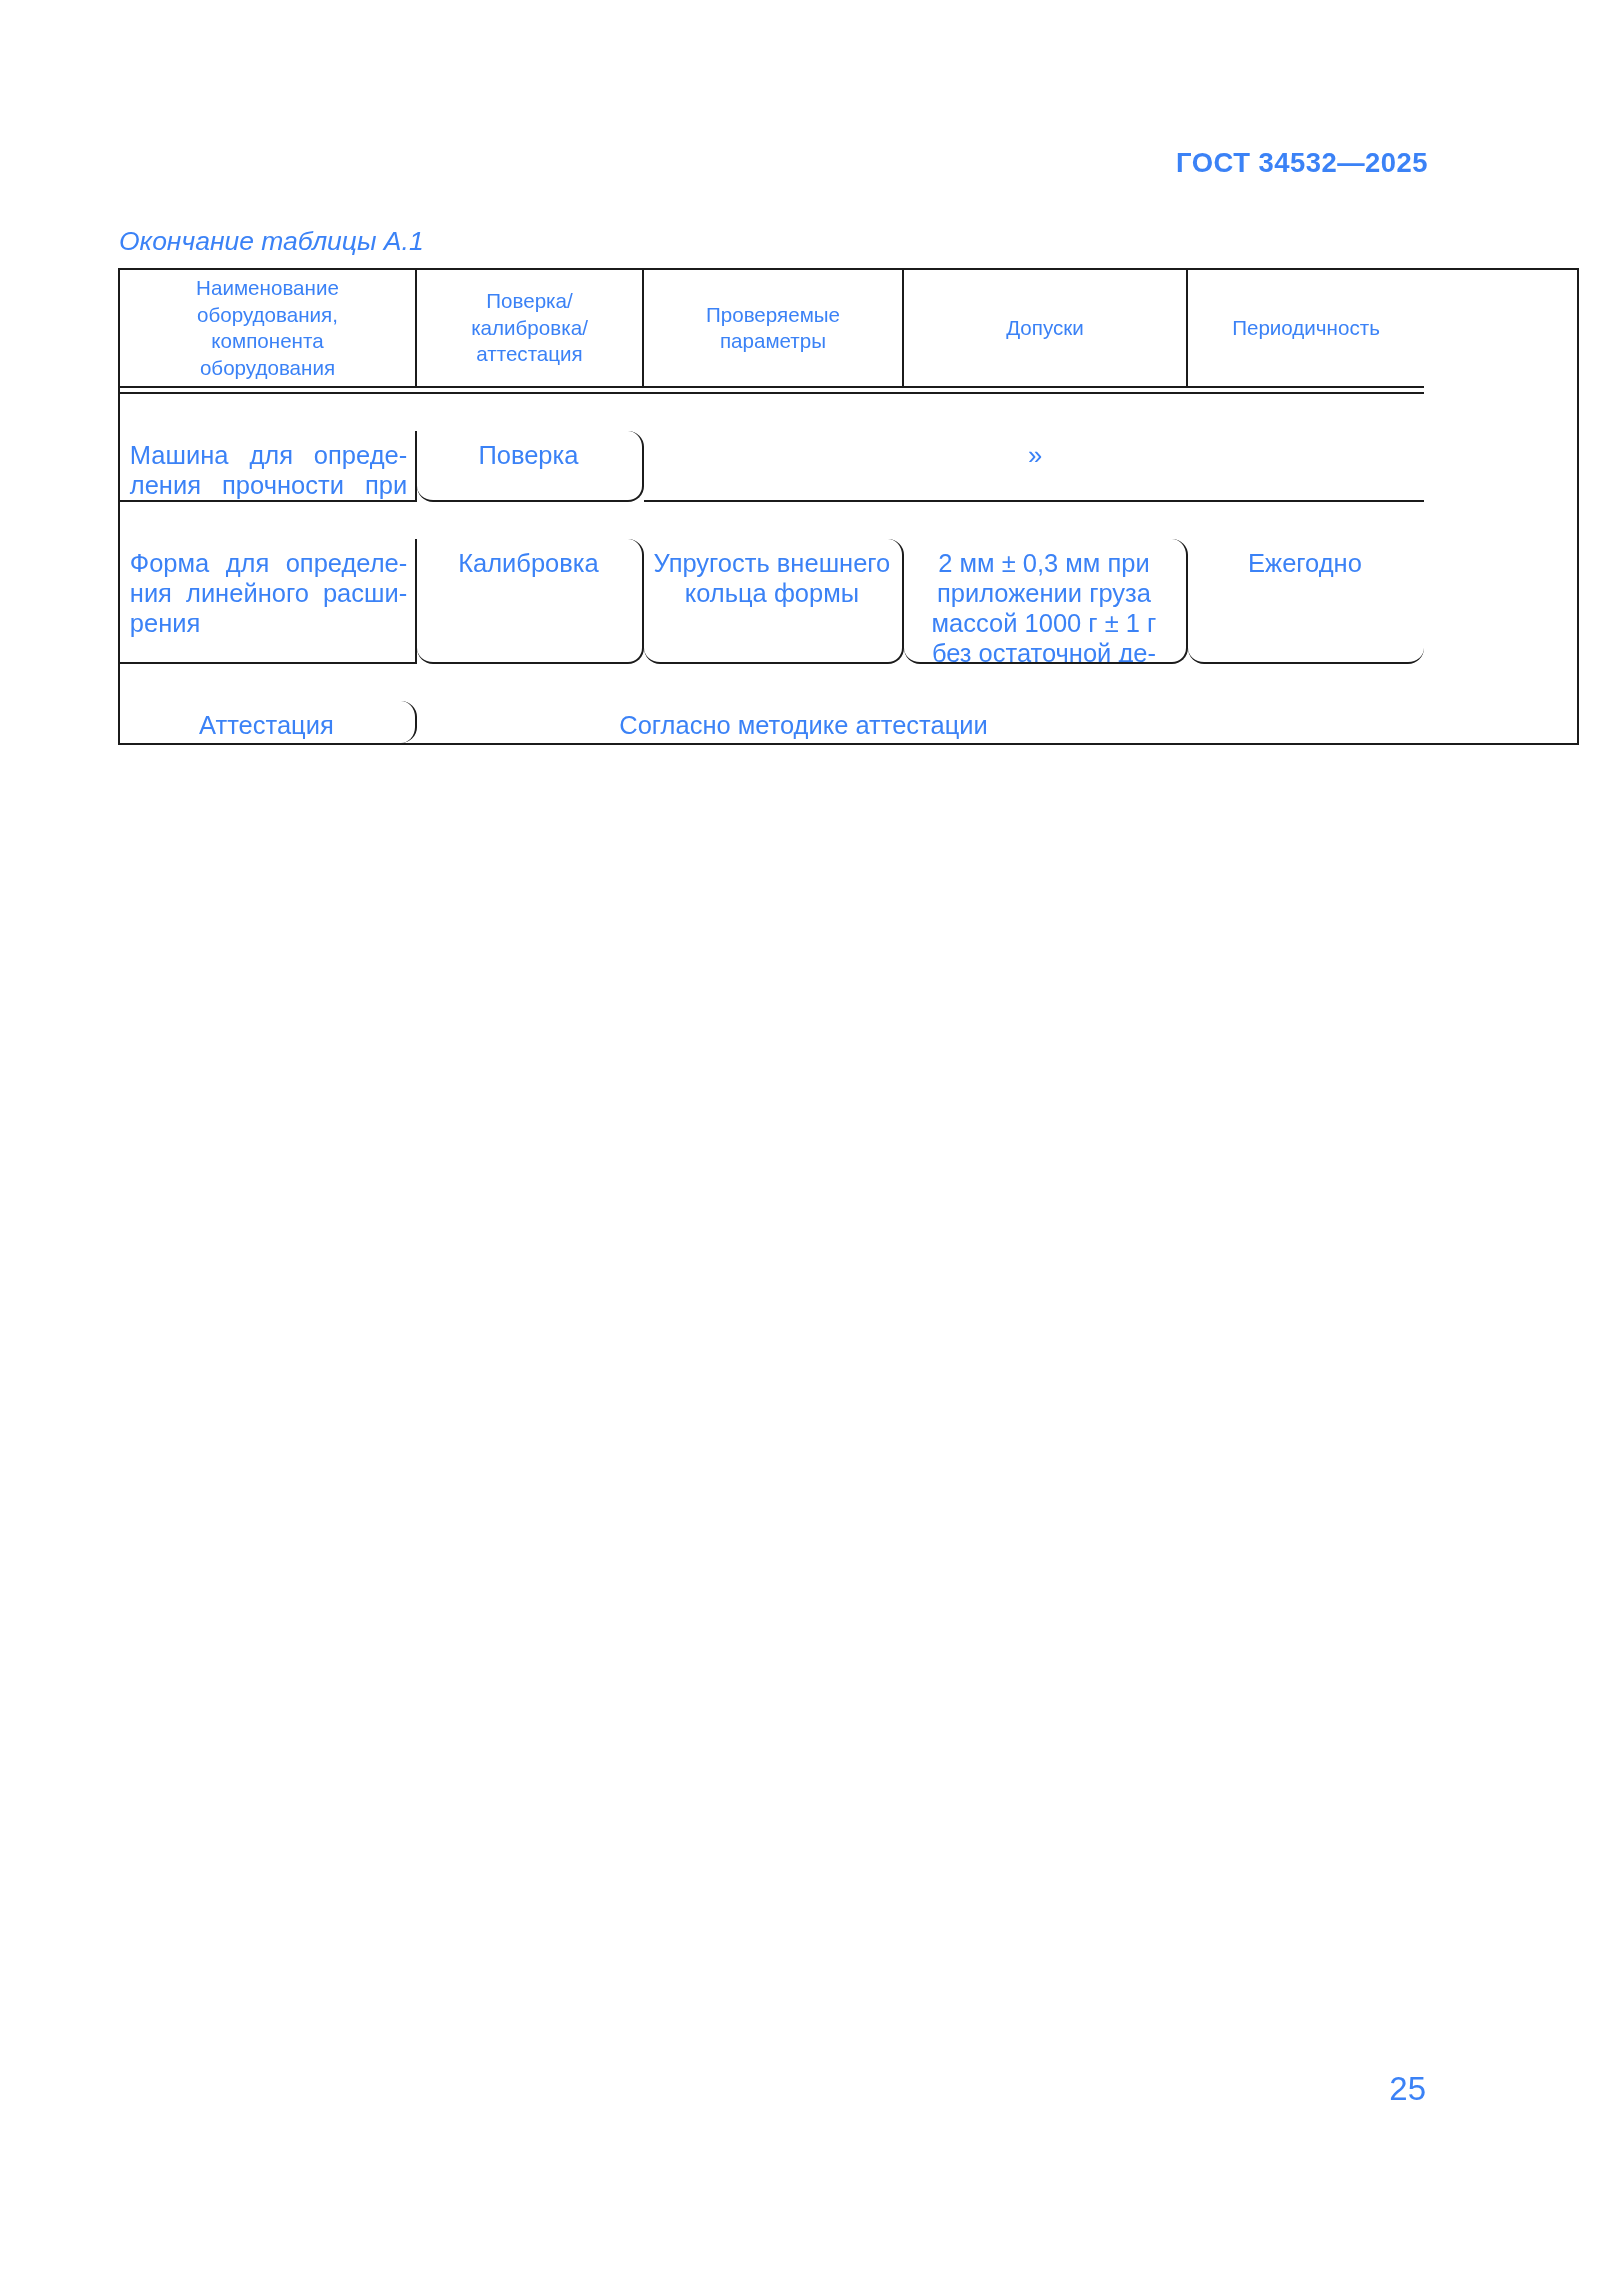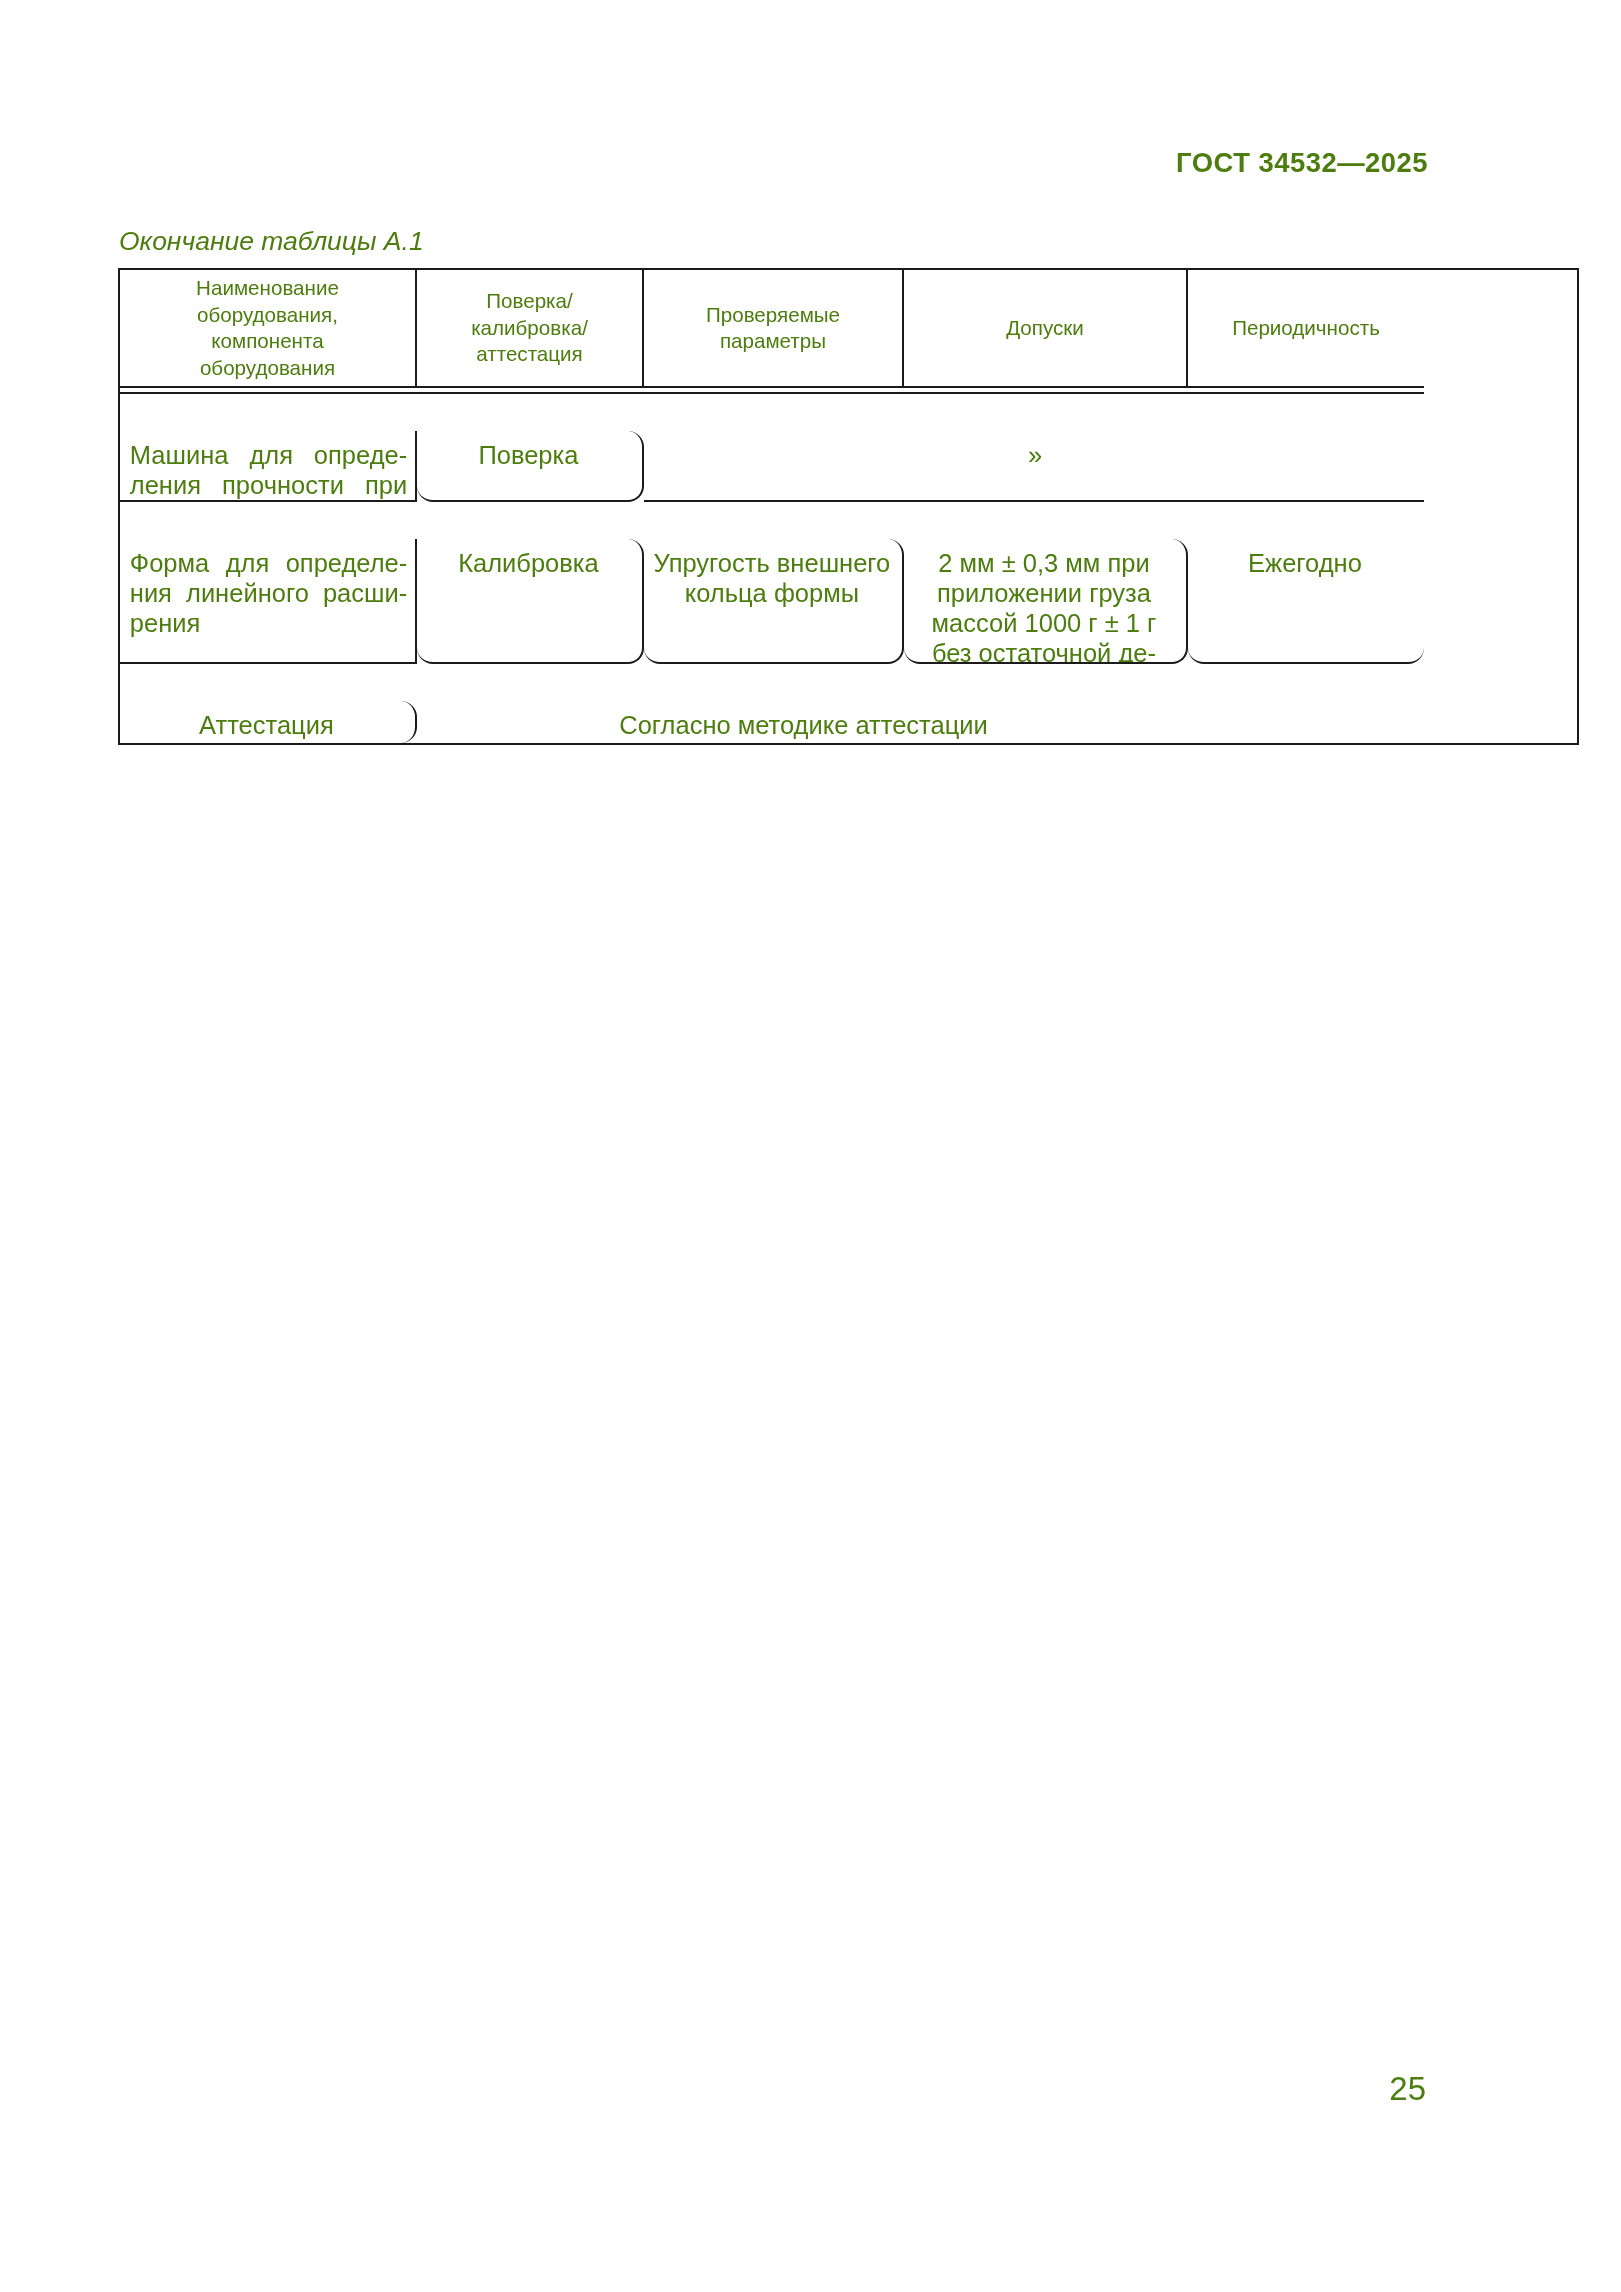--- a/index.html
+++ b/index.html
@@ -8,21 +8,21 @@
     padding: 0;
     background: #e8e8e8;
   }
   .page {
     position: relative;
     width: 1621px;
     height: 2293px;
     margin: 0 auto;
     background: #ffffff;
     font-family: "Liberation Sans", "DejaVu Sans", sans-serif;
-    color: #4d7c0f;
+    color: #3b82f6;
     overflow: hidden;
   }
   .doc-header {
     position: absolute;
     top: 147px;
     right: 193px;
     font-size: 27.4px;
     font-weight: bold;
     letter-spacing: 0.5px;
     white-space: nowrap;

